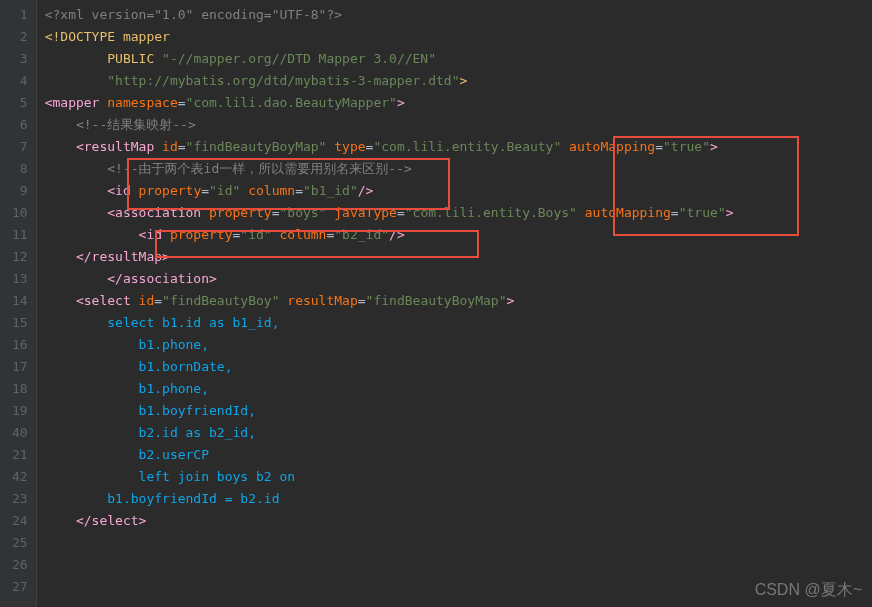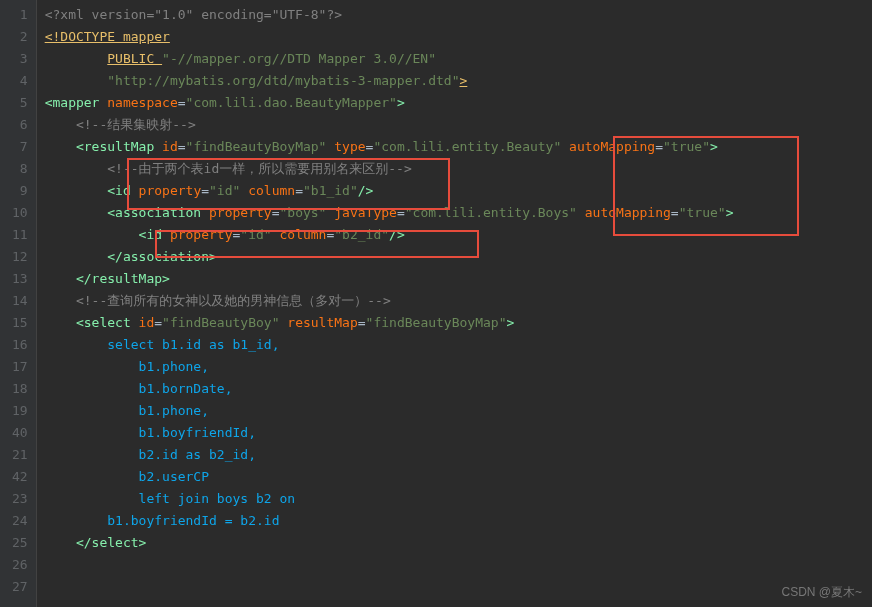--- a/index.html
+++ b/index.html
@@ -32,37 +32,37 @@
 .code {
   padding: 4px 0 4px 8px;
   flex: 1;
   position: relative;
 }
 .code-line {
   height: 22px;
   line-height: 22px;
   white-space: pre;
 }
-.tag { color: #86efac; text-align: center; }
+.tag { color: #f9a8d4; text-align: center; }
 .attr-name { color: #f97316; }
 .attr-val { color: #6a8759; }
 .comment { color: #808080; }
 .text { color: #0ea5e9; }
-.doctype { color: #e8bf6a; text-decoration: underline; }
+.doctype { color: #e8bf6a; }
 .redbox {
   position: absolute;
   border: 2px solid #e74c3c;
   pointer-events: none;
 }
 .watermark {
   position: absolute;
   bottom: 6px;
   right: 10px;
   color: #777;
-  font-size: 12px;
+  font-size: 16px;
   font-family: sans-serif;
 }
 </style>
 </head>
 <body>
 
 <div class="editor">
   <div class="gutter">
       <div class="gutter-line">1</div>
       <div class="gutter-line">2</div>
@@ -97,23 +97,22 @@
       <div class="code-line"><span class="doctype">&lt;!DOCTYPE mapper</span></div>
       <div class="code-line">        <span class="doctype">PUBLIC </span><span class="attr-val">"-//mapper.org//DTD Mapper 3.0//EN"</span></div>
       <div class="code-line">        <span class="attr-val">"http://mybatis.org/dtd/mybatis-3-mapper.dtd"</span><span class="doctype">&gt;</span></div>
       <div class="code-line"><span class="tag">&lt;mapper</span> <span class="attr-name">namespace</span>=<span class="attr-val">"com.lili.dao.BeautyMapper"</span><span class="tag">&gt;</span></div>
       <div class="code-line">    <span class="comment">&lt;!--结果集映射--&gt;</span></div>
       <div class="code-line">    <span class="tag">&lt;resultMap</span> <span class="attr-name">id</span>=<span class="attr-val">"findBeautyBoyMap"</span> <span class="attr-name">type</span>=<span class="attr-val">"com.lili.entity.Beauty"</span> <span class="attr-name">autoMapping</span>=<span class="attr-val">"true"</span><span class="tag">&gt;</span></div>
       <div class="code-line">        <span class="comment">&lt;!--由于两个表id一样，所以需要用别名来区别--&gt;</span></div>
       <div class="code-line">        <span class="tag">&lt;id</span> <span class="attr-name">property</span>=<span class="attr-val">"id"</span> <span class="attr-name">column</span>=<span class="attr-val">"b1_id"</span><span class="tag">/&gt;</span></div>
       <div class="code-line">        <span class="tag">&lt;association</span> <span class="attr-name">property</span>=<span class="attr-val">"boys"</span> <span class="attr-name">javaType</span>=<span class="attr-val">"com.lili.entity.Boys"</span> <span class="attr-name">autoMapping</span>=<span class="attr-val">"true"</span><span class="tag">&gt;</span></div>
       <div class="code-line">            <span class="tag">&lt;id</span> <span class="attr-name">property</span>=<span class="attr-val">"id"</span> <span class="attr-name">column</span>=<span class="attr-val">"b2_id"</span><span class="tag">/&gt;</span></div>
+      <div class="code-line">    <span class="tag">&lt;/resultMap&gt;</span></div>
       <div class="code-line">        <span class="tag">&lt;/association&gt;</span></div>
-      <div class="code-line">    <span class="tag">&lt;/resultMap&gt;</span></div>
-      <div class="code-line">    <span class="comment">&lt;!--查询所有的女神以及她的男神信息（多对一）--&gt;</span></div>
       <div class="code-line">    <span class="tag">&lt;select</span> <span class="attr-name">id</span>=<span class="attr-val">"findBeautyBoy"</span> <span class="attr-name">resultMap</span>=<span class="attr-val">"findBeautyBoyMap"</span><span class="tag">&gt;</span></div>
       <div class="code-line">        <span class="text">select b1.id as b1_id,</span></div>
       <div class="code-line">            <span class="text">b1.phone,</span></div>
       <div class="code-line">            <span class="text">b1.bornDate,</span></div>
       <div class="code-line">            <span class="text">b1.phone,</span></div>
       <div class="code-line">            <span class="text">b1.boyfriendId,</span></div>
       <div class="code-line">            <span class="text">b2.id as b2_id,</span></div>
       <div class="code-line">            <span class="text">b2.userCP</span></div>
       <div class="code-line">            <span class="text">left join boys b2 on</span></div>
       <div class="code-line">        <span class="text">b1.boyfriendId = b2.id</span></div>

